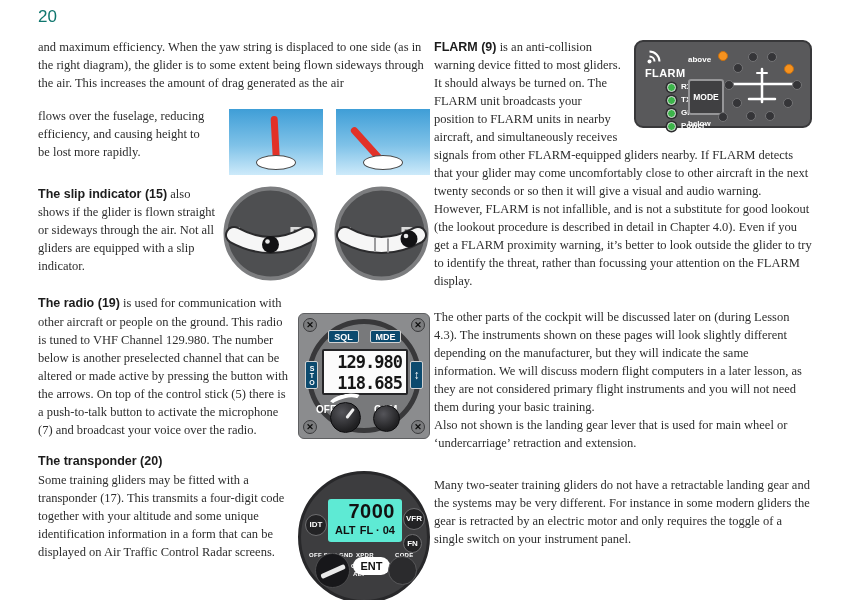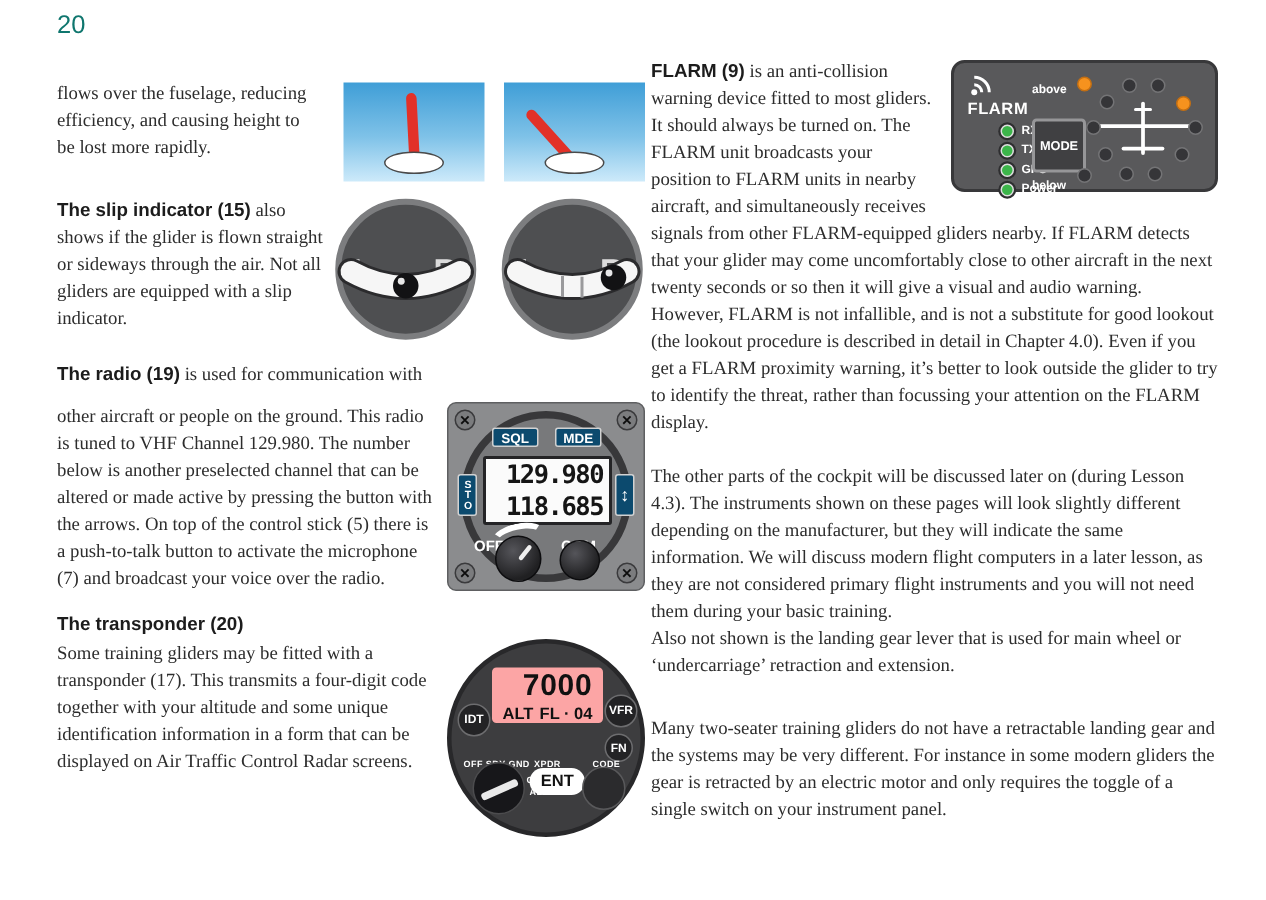--- a/index.html
+++ b/index.html
@@ -68,21 +68,21 @@
 
   
   .xpdr { position:relative; width:132px; height:132px; flex:0 0 auto;
           font-family:"Liberation Sans", sans-serif; }
   .xpdr-face { position:absolute; inset:0; border-radius:50%; background:#3d3d3f; border:3px solid #28282a; }
   .cbtn { position:absolute; border-radius:50%; background:#232325; border:1px solid #6d6d6f;
           color:#fff; font-weight:bold; display:flex; align-items:center; justify-content:center; }
   .btn-idt { left:7px;  top:43px; width:22px; height:22px; font-size:8px; }
   .btn-vfr { right:5px; top:37px; width:22px; height:22px; font-size:8px; }
   .btn-fn  { right:8px; top:63px; width:19px; height:19px; font-size:8px; }
-  .xlcd { position:absolute; left:30px; top:19px; width:74px; height:37px; background:#fca5a5;
+  .xlcd { position:absolute; left:30px; top:28px; width:74px; height:43px; background:#5eead4;
           border-radius:3px; color:#111; }
   .xcode { text-align:right; padding:1px 7px 0 0; font-weight:bold; font-size:20px; line-height:23px; letter-spacing:0.5px; }
   .xrow { display:flex; justify-content:space-between; padding:0 7px; font-weight:bold; font-size:11px; line-height:14px; }
   .tinylbl { position:absolute; color:#fff; font-weight:bold; font-size:6px; letter-spacing:0.3px; }
   .lbl-modes { left:11px; top:75px; } .lbl-xpdrw { left:58px; top:75px; } .lbl-codew { left:97px; top:75px; }
   .lbl-on  { left:53px; top:86px; } .lbl-alt2 { left:55px; top:94px; }
   .knob-mode { position:absolute; left:17px; top:82px; width:35px; height:35px; border-radius:50%;
                background:#17171a; border:1px solid #4c4c4e; }
   .knob-mode::after { content:""; position:absolute; left:4px; top:15px; width:26px; height:4.5px;
                       background:#e9e9e9; border-radius:2px; transform:rotate(-24deg); }
@@ -114,20 +114,21 @@
 </style>
 </head>
 <body>
 
 <div class="page">
 
   <div class="pagenum">20</div>
 
   <div class="col-left">
 
+    <div>and maximum efficiency. When the yaw string is displaced to one side (as in the right diagram), the glider is to some extent being flown sideways through the air. This increases the amount of drag generated as the air</div>
 
     <div class="row" style="margin-top:15px;">
       <div style="width:176px;">flows over the fuselage, reducing efficiency, and causing height to be lost more rapidly.</div>
       <div class="yaw-wrap">
         <div class="yaw">
           <div class="string straight"></div>
           <div class="hole"></div>
         </div>
         <div class="yaw">
           <div class="string displaced"></div>
@@ -163,21 +164,21 @@
           <circle cx="76" cy="54" r="8.5" fill="#121214"></circle>
           <circle cx="73" cy="51" r="2.3" fill="#ffffff" opacity="0.9"></circle>
         </svg>
       </div>
     </div>
 
     <div style="margin-top:12px;">
       <div>
         <span class="hd">The radio (19)</span><span> is used for communication with</span>
       </div>
-      <div class="row" style="margin-top:10px;">
+      <div class="row" style="margin-top:1px;">
         <div style="width:250px;">other aircraft or people on the ground. This radio is tuned to VHF Channel 129.980. The number below is another preselected channel that can be altered or made active by pressing the button with the arrows. On top of the control stick (5) there is a push-to-talk button to activate the microphone (7) and broadcast your voice over the radio.</div>
         <div class="radio grow">
           <div class="screw tl">✕</div>
           <div class="screw tr">✕</div>
           <div class="screw bl">✕</div>
           <div class="screw br">✕</div>
           <div class="bezel"></div>
           <div class="rbtn btn-sql">SQL</div>
           <div class="rbtn btn-mde">MDE</div>
           <div class="lcd">

